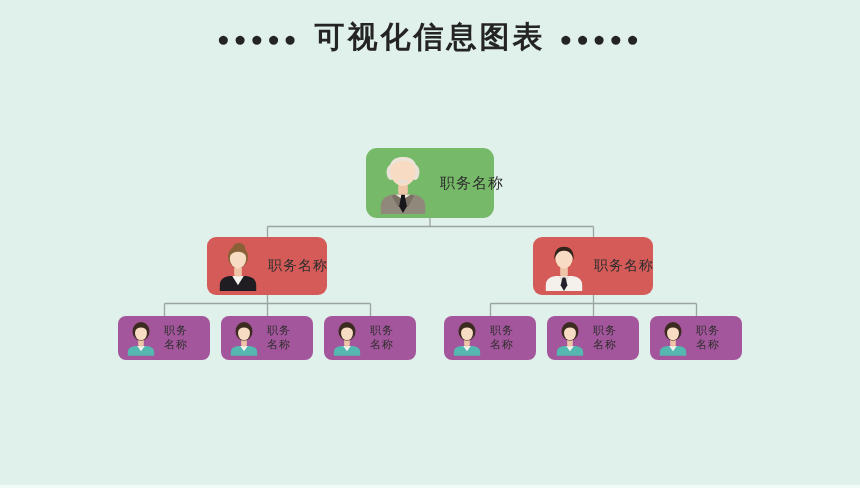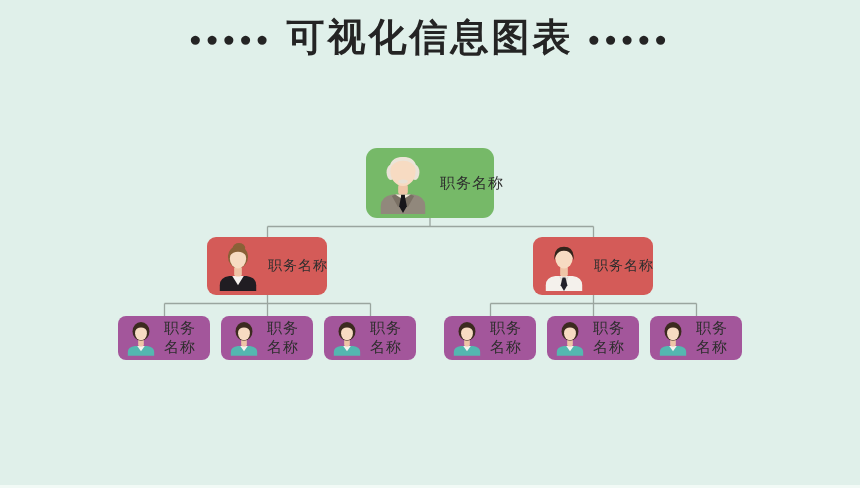--- a/index.html
+++ b/index.html
@@ -18,21 +18,21 @@
   .title{
     position:absolute;top:16px;left:0;width:860px;height:42px;
     display:flex;align-items:center;justify-content:center;gap:14px;
     color:#242424;
   }
   .title .dots{
     font-size:21px;letter-spacing:4px;line-height:1;color:#242424;
     transform:translateY(1px);
   }
   .title .title-text{
-    font-size:38px;font-weight:700;letter-spacing:3px;line-height:1;
+    font-size:30px;font-weight:700;letter-spacing:3px;line-height:1;
   }
   
   .connectors{position:absolute;left:0;top:0;pointer-events:none;}
   
   .node{
     position:absolute;
     display:flex;align-items:flex-end;
     border-radius:10px;
     box-sizing:border-box;
   }
@@ -55,21 +55,21 @@
   }
   .node.lvl2 .label{font-size:14px;margin-left:7px;}
   .node.lvl2.left{left:207px;}
   .node.lvl2.right{left:533px;}
   .node.lvl3{
     top:316px;width:92px;height:44px;
     background:#a3569b;border-radius:8px;
     padding-left:7px;
   }
   .node.lvl3 .label{
-    font-size:15px;margin-left:7px;line-height:1.25;
+    font-size:11px;margin-left:7px;line-height:1.25;
     display:flex;flex-direction:column;
   }
   .node.lvl3.p1{left:118px;}
   .node.lvl3.p2{left:221px;}
   .node.lvl3.p3{left:324px;}
   .node.lvl3.p4{left:444px;}
   .node.lvl3.p5{left:547px;}
   .node.lvl3.p6{left:650px;}
 </style>
 </head>

